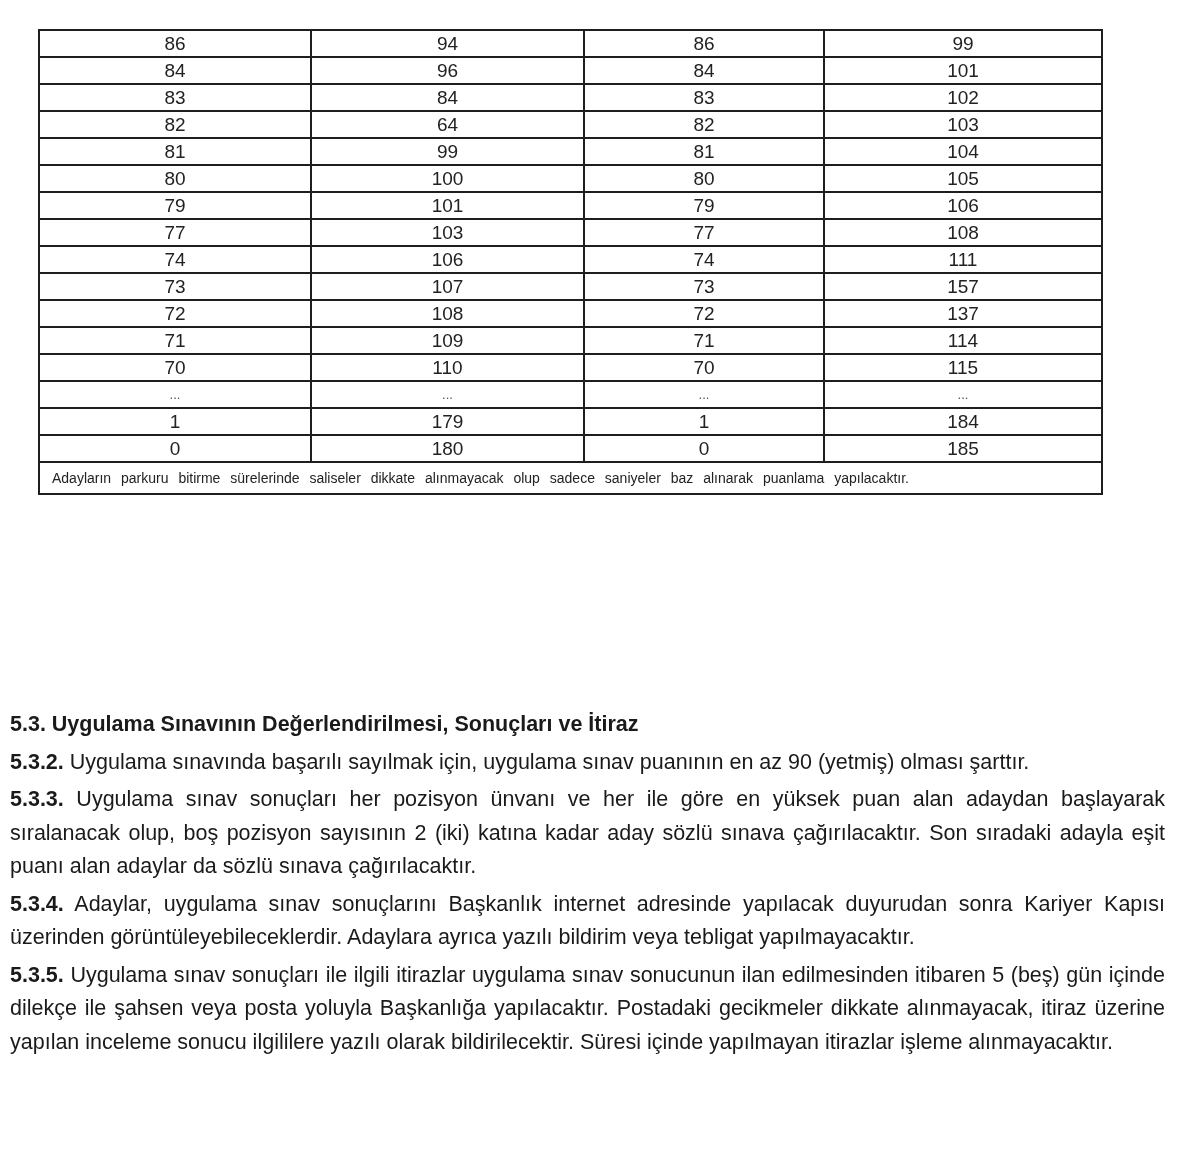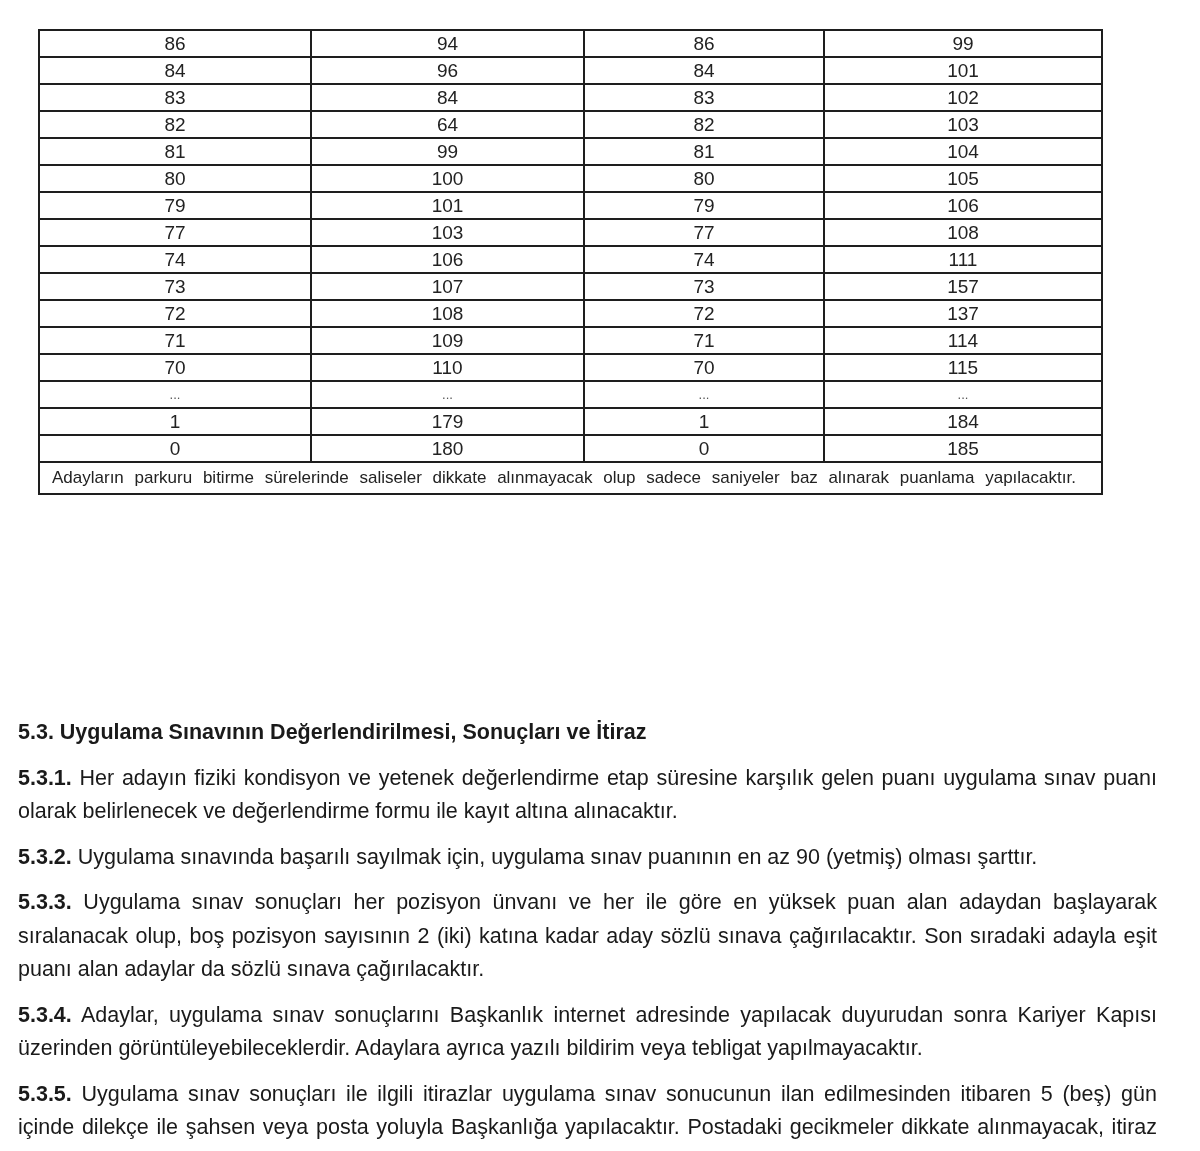--- a/index.html
+++ b/index.html
@@ -8,24 +8,24 @@
   .score-table { position:absolute; left:38px; top:29px; width:1063px;
                  border-collapse:collapse; table-layout:fixed; }
   .score-table td { border:2px solid #1e1e1e; height:25px; padding:0;
                     text-align:center; font-size:19px; line-height:25px; color:#222; }
   .score-table col.c1 { width:272px; }
   .score-table col.c2 { width:273px; }
   .score-table col.c3 { width:240px; }
   .score-table col.c4 { width:278px; }
   .score-table td.ell { font-size:13px; line-height:25px; color:#555; }
   .score-table td.note { text-align:justify; text-align-last:left; padding:2px 12px 2px 12px;
-                         font-size:17px; line-height:26px; height:auto; word-spacing:6px; }
+                         font-size:14px; line-height:26px; height:auto; word-spacing:6px; }
   .section { position:absolute; left:6px; top:704px; width:1163px;
              font-size:21.5px; line-height:33.5px; color:#1a1a1a; }
-  .section p { margin:12px; text-align:justify; }
+  .section p { margin:4px; text-align:justify; }
   .section .heading { font-weight:bold; }
   .section b { font-weight:bold; }
   .last-left { text-align-last:left; }
 </style>
 </head>
 <body>
 
 <table class="score-table">
   <colgroup>
       <col class="c1">
@@ -133,18 +133,17 @@
     </tbody>
   <tbody>
     <tr>
       <td class="note" colspan="4">Adayların parkuru bitirme sürelerinde saliseler dikkate alınmayacak olup sadece saniyeler baz alınarak puanlama yapılacaktır.</td>
     </tr>
   </tbody>
 </table>
 
 <div class="section">
   <p class="heading">5.3. Uygulama Sınavının Değerlendirilmesi, Sonuçları ve İtiraz</p>
-  <p class="last-left"><b>5.3.1.</b><span> Her adayın fiziki kondisyon ve yetenek değerlendirme etap süresine karşılık gelen puanı uygulama sınav puanı olarak belirlenecek ve değerlendirme formu ile kayıt altına alınacaktır.</span></p>
   <p class="last-left"><b>5.3.2.</b><span> Uygulama sınavında başarılı sayılmak için, uygulama sınav puanının en az 90 (yetmiş) olması şarttır.</span></p>
   <p class="last-left"><b>5.3.3.</b><span> Uygulama sınav sonuçları her pozisyon ünvanı ve her ile göre en yüksek puan alan adaydan başlayarak sıralanacak olup, boş pozisyon sayısının 2 (iki) katına kadar aday sözlü sınava çağırılacaktır. Son sıradaki adayla eşit puanı alan adaylar da sözlü sınava çağırılacaktır.</span></p>
   <p class="last-left"><b>5.3.4.</b><span> Adaylar, uygulama sınav sonuçlarını Başkanlık internet adresinde yapılacak duyurudan sonra Kariyer Kapısı üzerinden görüntüleyebileceklerdir. Adaylara ayrıca yazılı bildirim veya tebligat yapılmayacaktır.</span></p>
   <p class="last-left"><b>5.3.5.</b><span> Uygulama sınav sonuçları ile ilgili itirazlar uygulama sınav sonucunun ilan edilmesinden itibaren 5 (beş) gün içinde dilekçe ile şahsen veya posta yoluyla Başkanlığa yapılacaktır. Postadaki gecikmeler dikkate alınmayacak, itiraz üzerine yapılan inceleme sonucu ilgililere yazılı olarak bildirilecektir. Süresi içinde yapılmayan itirazlar işleme alınmayacaktır.</span></p>
 </div>
 
 </body></html>

